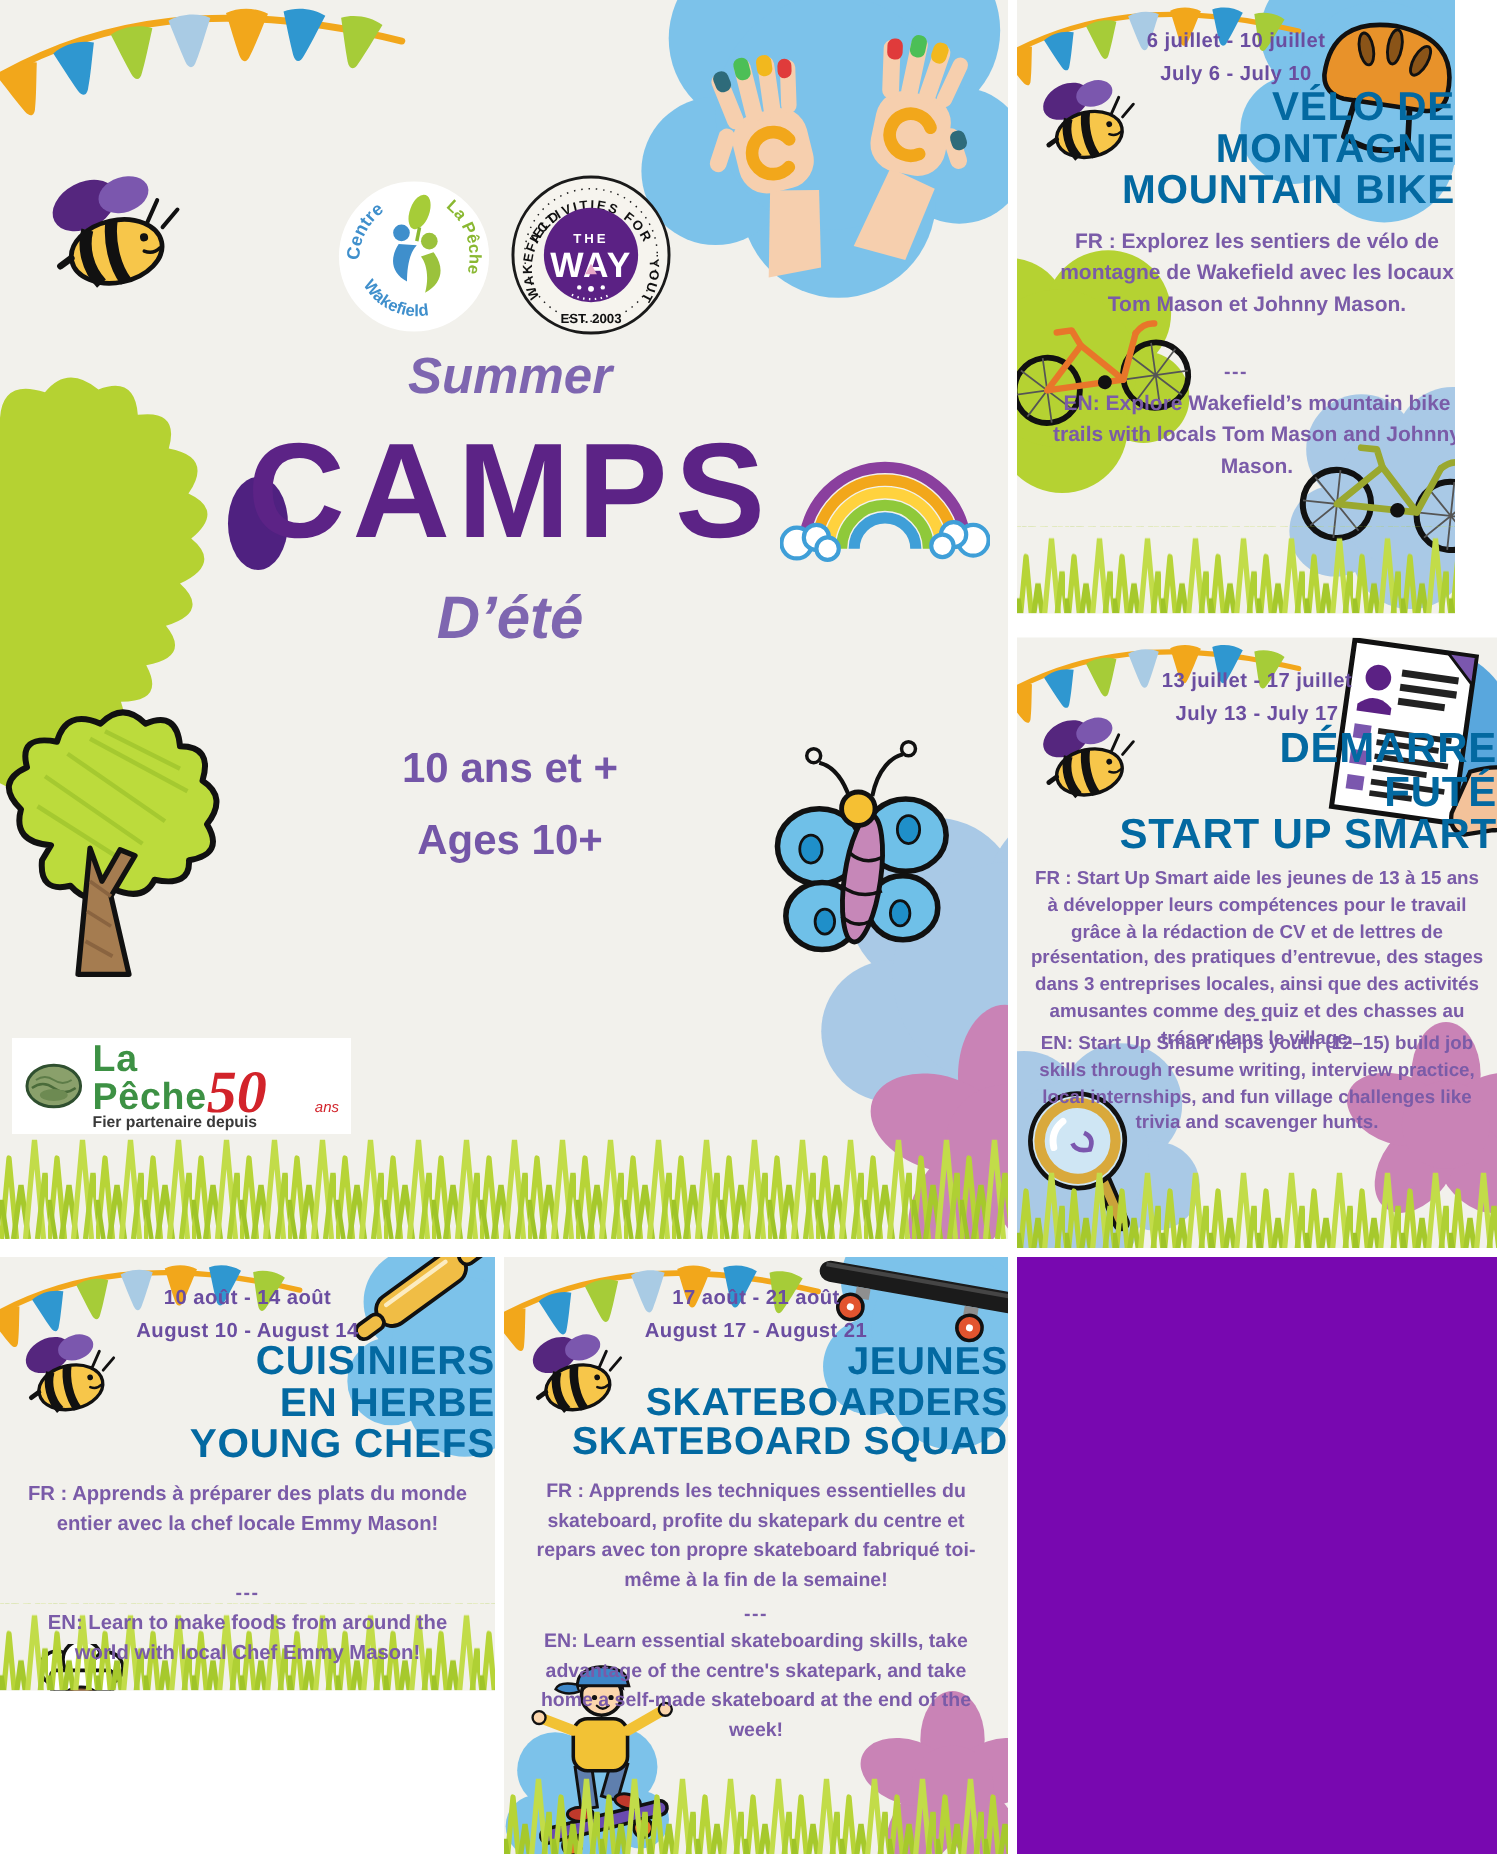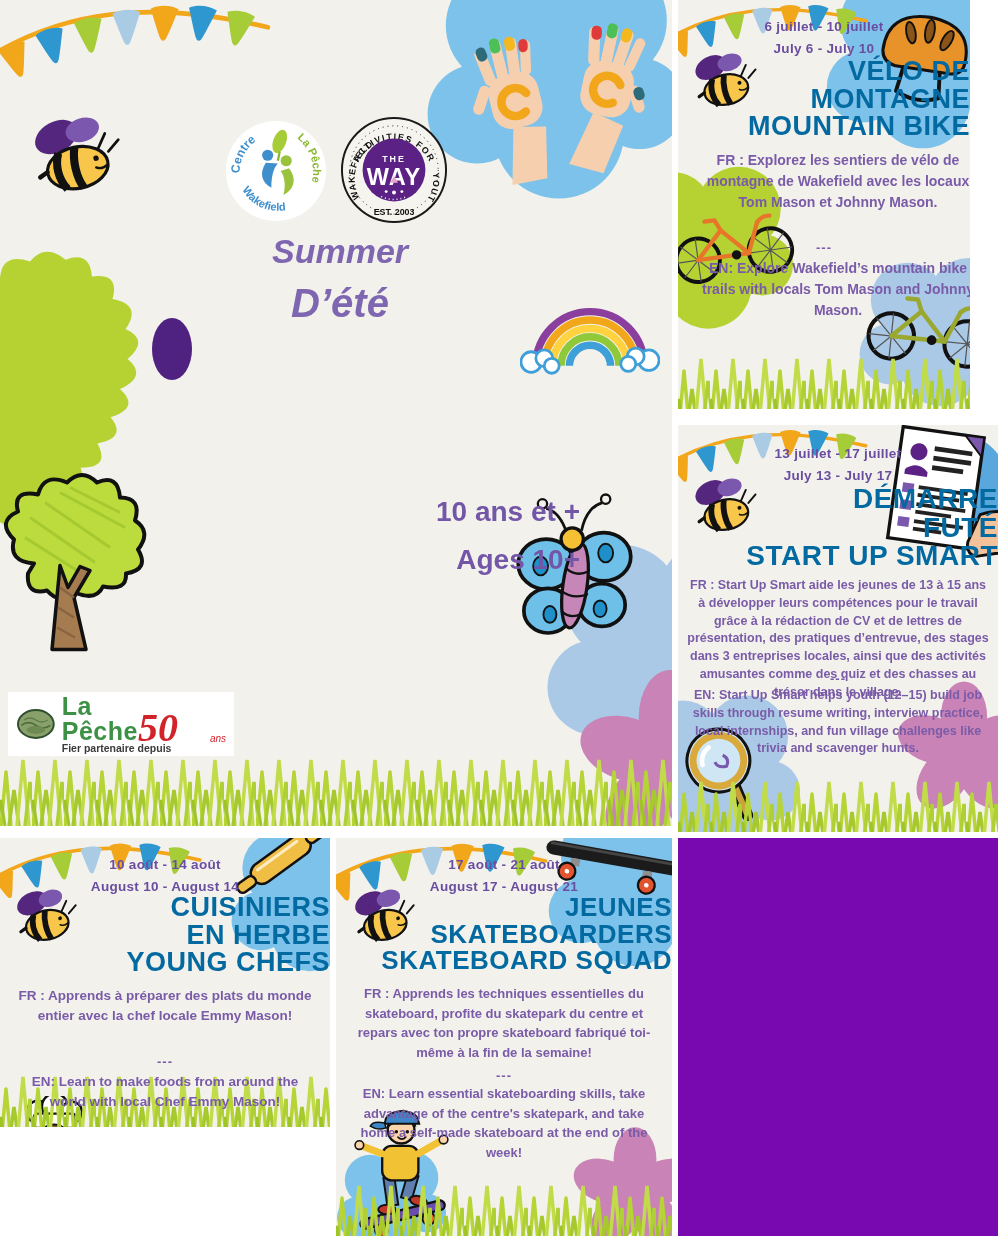--- a/index.html
+++ b/index.html
@@ -9,21 +9,21 @@
   .abs{position:absolute;}
   .dates{width:100%;text-align:center;color:#6a4da0;font-weight:bold;font-size:13.5px;line-height:1.6;letter-spacing:.3px;}
   .ptitle{width:100%;text-align:right;color:#0369a1;font-weight:900;text-transform:uppercase;line-height:1.02;letter-spacing:.5px;}
   .ptitle div{white-space:nowrap;}
   .desc{text-align:center;color:#7a5ba8;font-weight:bold;line-height:1.5;}
   .sep{width:100%;text-align:center;color:#7a5ba8;font-weight:bold;letter-spacing:1px;font-size:13px;}
   .z1{z-index:1}.z2{z-index:2}.z3{z-index:3}.z4{z-index:4}.z5{z-index:5}
   .main-summer{width:100%;text-align:center;color:#7e66b0;font-style:italic;font-weight:bold;font-size:34px;}
   .main-camps{width:100%;text-align:center;color:#5c2386;font-weight:900;font-size:90px;letter-spacing:5px;}
   .main-dete{width:100%;text-align:center;color:#7e66b0;font-style:italic;font-weight:bold;font-size:40px;}
-  .ages{width:100%;text-align:right;color:#7456a8;font-weight:bold;font-size:28px;line-height:1.7;}
+  .ages{width:100%;text-align:center;color:#7456a8;font-weight:bold;font-size:28px;line-height:1.7;}
   .purple-block{background:#7808b0;}
   .lapeche-box{background:#ffffff;display:flex;align-items:center;padding:4px 8px;box-sizing:border-box;}
   .lapeche-name{color:#3d9144;font-size:25px;font-weight:bold;letter-spacing:.5px;line-height:1;}
   .lapeche-50{color:#d2232a;font-size:40px;font-weight:bold;font-style:italic;font-family:"Liberation Serif",serif;line-height:.8;}
   .lapeche-ans{color:#d2232a;font-size:10px;font-style:italic;margin-left:32px;}
   .lapeche-tag{color:#3a3a3a;font-size:10.5px;font-weight:bold;margin-top:-2px;}
 </style>
 </head>
 <body>
 
@@ -412,20 +412,21 @@
       <text x="55" y="70" font-size="24" font-weight="bold" fill="#fff" text-anchor="middle" letter-spacing="1">WAY</text>
       <polygon points="55,61 59,68 51,68" fill="#e8a7c8"></polygon>
       <circle cx="47" cy="77" r="1.5" fill="#fff"></circle>
         <circle cx="55" cy="78" r="2" fill="#fff"></circle>
         <circle cx="63" cy="77" r="1.5" fill="#fff"></circle>
       <path d="M42 82 q13 6 26 0" stroke="#fff" stroke-width="1.5" fill="none" stroke-dasharray="1 3"></path>
     </svg>
 
     <div class="abs z5" style="left:60px;top:232px;width:560px;">
       <div class="main-summer">Summer</div>
+      <div class="main-camps" style="margin-top:6px;">CAMPS</div>
       <div class="main-dete" style="margin-top:10px;">D’été</div>
     </div>
 
     <div class="abs z5 ages" style="left:100px;top:488px;width:480px;">
       <div>10 ans et +</div>
       <div>Ages 10+</div>
     </div>
 
     <div class="abs z5 lapeche-box" style="left:8px;top:692px;width:226px;height:64px;">
       <svg width="56" height="46" viewBox="0 0 60 48">

